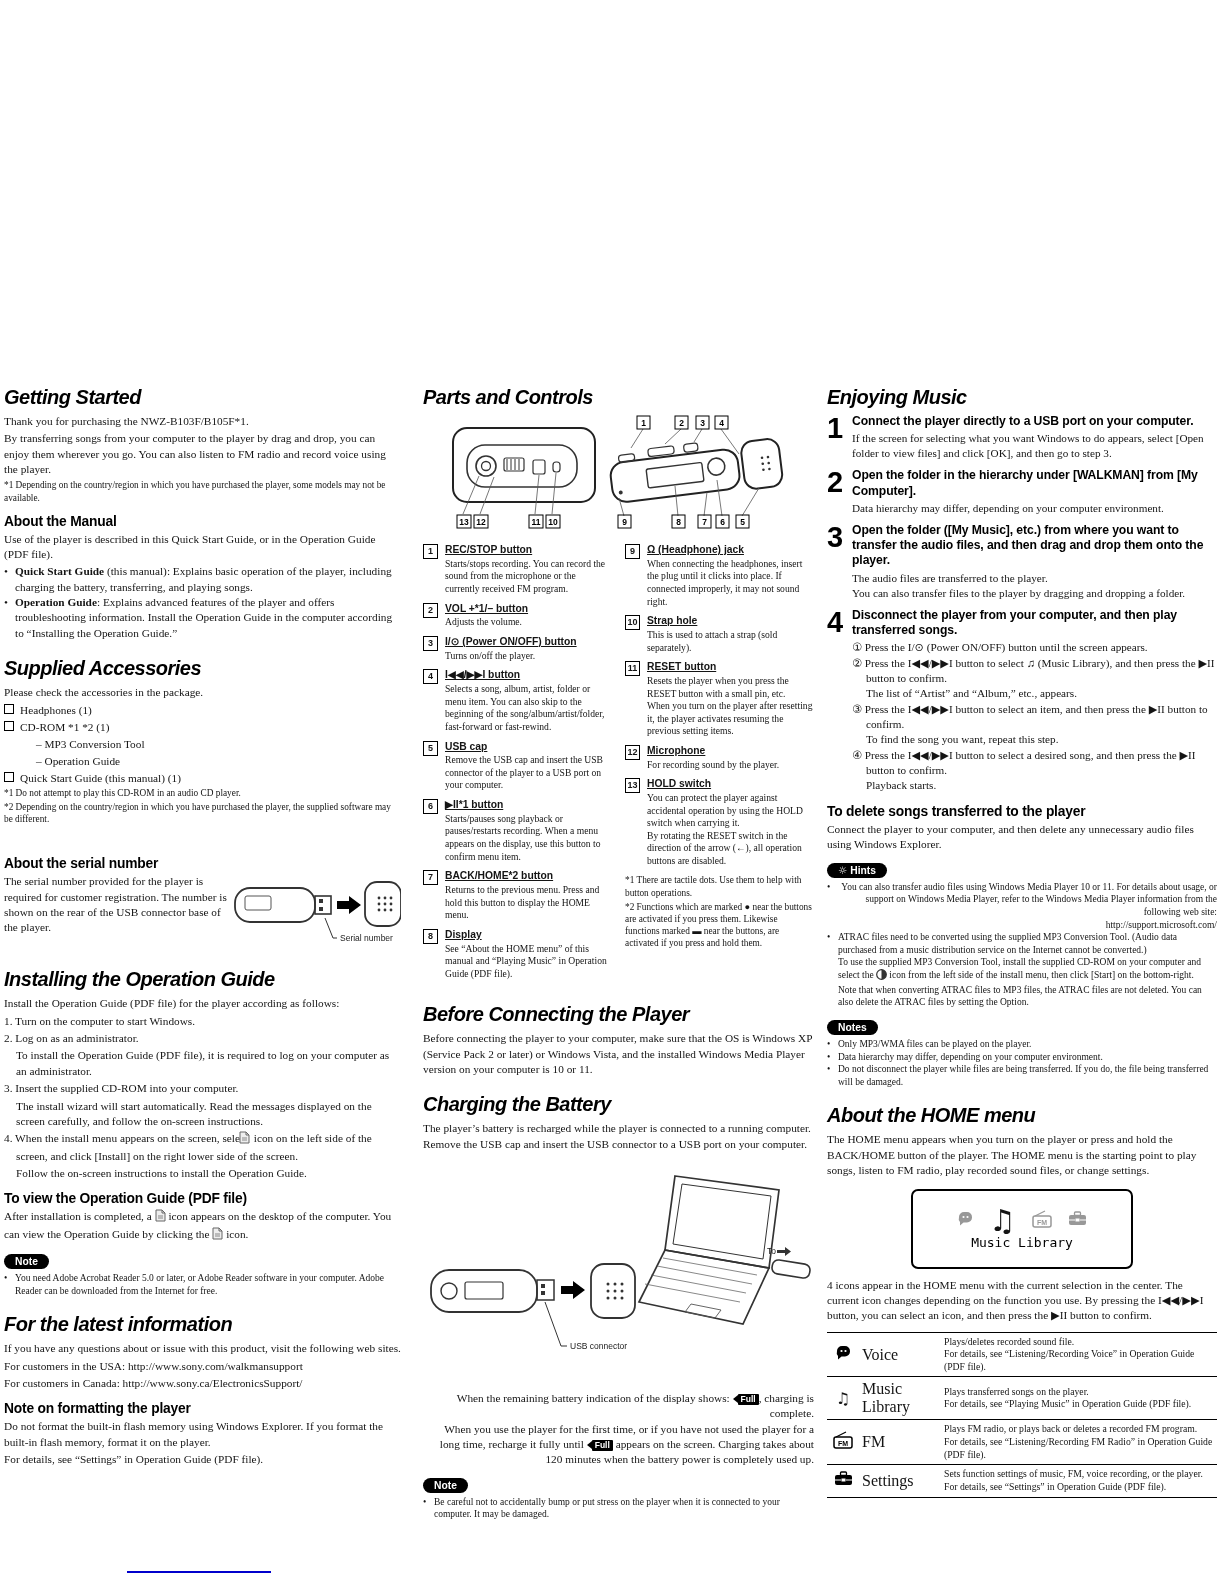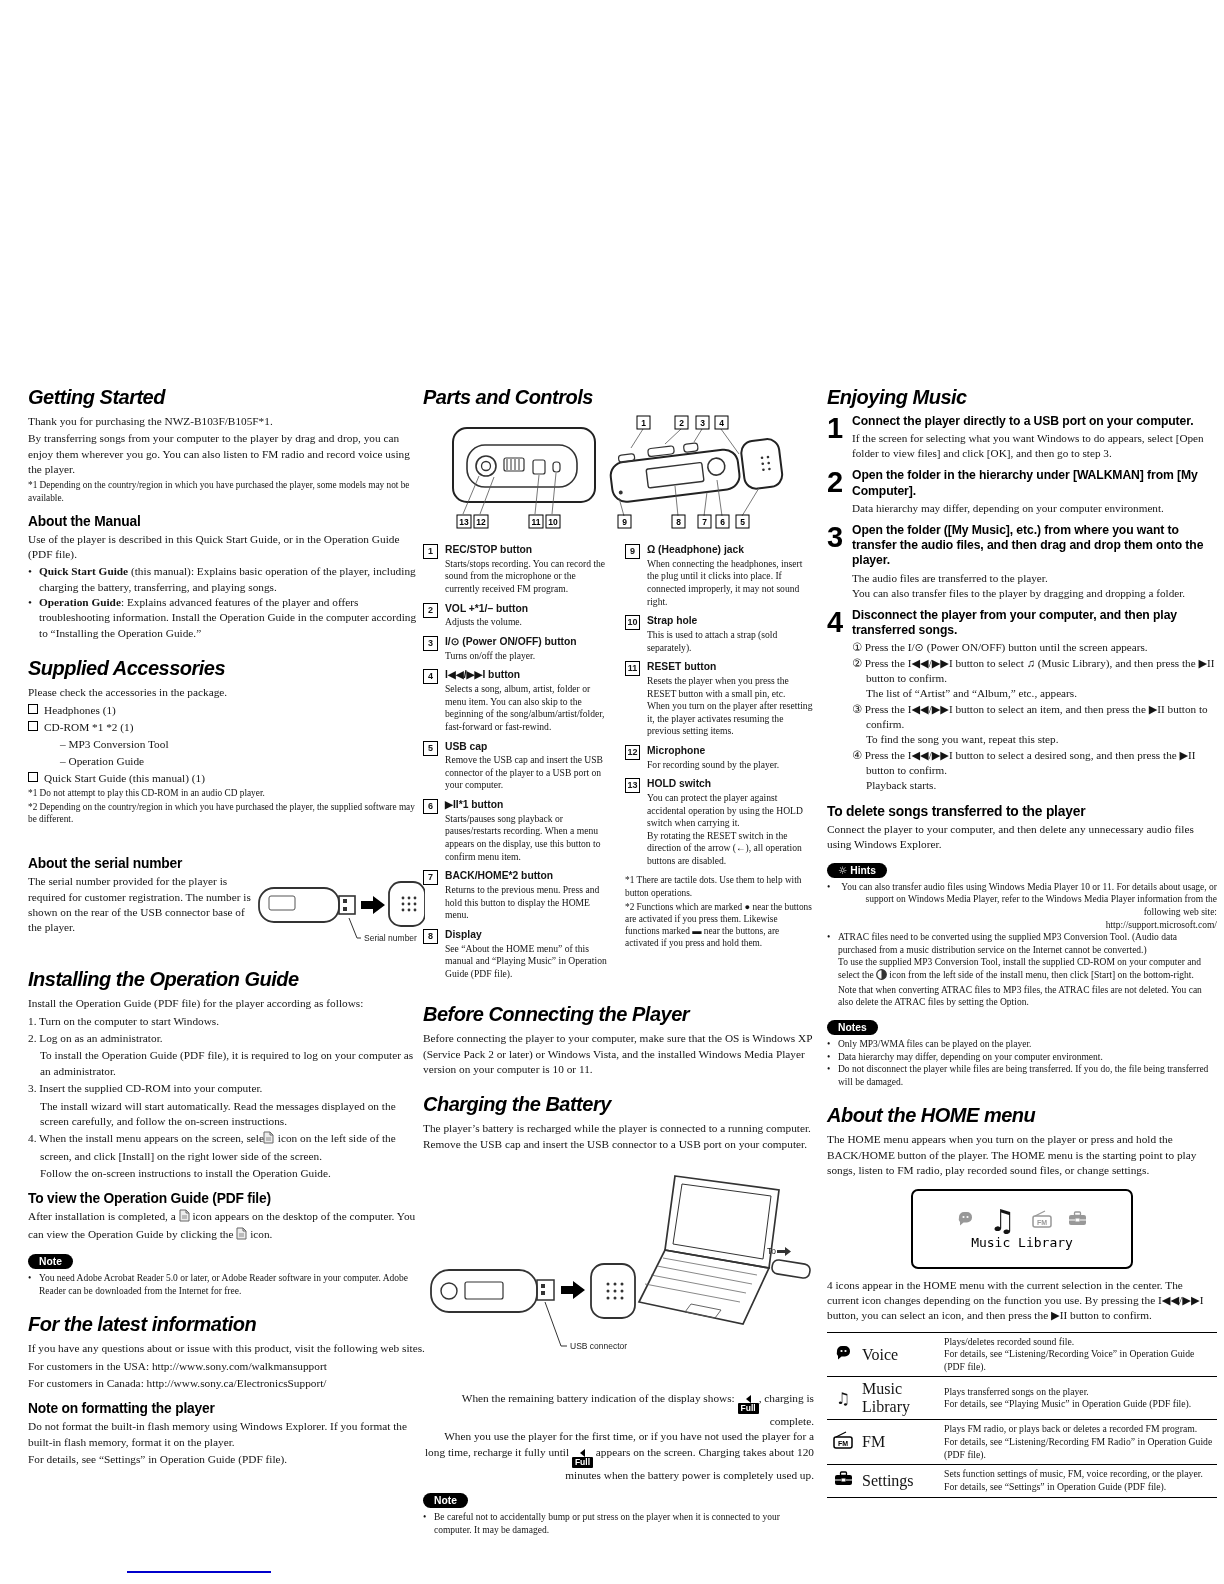--- a/index.html
+++ b/index.html
@@ -1,19 +1,19 @@
 <!DOCTYPE html>
 <html><head>
 <meta charset="utf-8">
 <style>
   html,body{margin:0;padding:0;}
   body{width:1224px;height:1584px;background:#fff;position:relative;overflow:hidden;
        font-family:"Liberation Serif","DejaVu Sans",serif;color:#141414;}
   .col{position:absolute;top:386px;}
-  #col1{left:28px;width:397px;}
+  #col1{left:4px;width:397px;}
   #col2{left:423px;width:391px;}
   #col3{left:827px;width:390px;}
 
   h1.sec{font-family:"Liberation Sans",sans-serif;font-style:italic;font-weight:700;
          font-size:20px;letter-spacing:-0.5px;margin:16px 0 5px;color:#000;}
   h1.first{margin-top:0;}
   h2.sub{font-family:"Liberation Sans",sans-serif;font-weight:700;font-size:13.8px;
          letter-spacing:-0.2px;margin:10px 0 3px;color:#000;}
   p.body{font-size:11.3px;line-height:1.36;margin:0 0 2px;}
   p.fn{font-size:9.3px;line-height:1.3;margin:0 0 2px;}
@@ -38,28 +38,28 @@
   .serialtext{width:58%;}
   .serialfig{position:absolute;right:0;top:2px;}
 
   
   .partsfigwrap{text-align:center;margin:2px 0 6px;}
   .partcols{display:flex;gap:14px;}
   .pcol{width:188px;}
   .pitem{display:flex;margin-bottom:7px;}
   .pnum{flex:0 0 13px;height:13px;border:1.1px solid #000;font:700 9px/13px "Liberation Sans",sans-serif;
         text-align:center;margin-right:7px;}
-  .pname{font:700 10.3px/1.25 "Liberation Sans",sans-serif;margin-bottom:1px;}
+  .pname{font:700 10.3px/1.25 "Liberation Sans",sans-serif;margin-bottom:1px;text-decoration:underline;}
   .pdesc{font-size:9.6px;line-height:1.31;white-space:pre-line;}
   .pfn{margin-top:9px;}
 
   
   .chargefigwrap{margin:6px 0 4px;}
   .figlabel{font:8.5px "Liberation Sans",sans-serif;fill:#222;}
-  .fullwrap{display:inline-flex;align-items:center;vertical-align:-1px;flex-direction:column;}
+  .fullwrap{display:inline-flex;align-items:center;vertical-align:-1px;}
   .fulltip{width:0;height:0;border-top:4px solid transparent;border-bottom:4px solid transparent;
            border-right:5px solid #000;}
   .fullbadge{background:#000;color:#fff;font:700 8.5px/11px "Liberation Sans",sans-serif;
              padding:0 3px;border-radius:1px;}
 
   
   .estep{display:flex;margin-bottom:7px;}
   .enum{flex:0 0 25px;font:700 29px/1 "Liberation Sans",sans-serif;color:#000;}
   .ebody{flex:1;}
   .ebold{font:700 12.2px/1.25 "Liberation Sans",sans-serif;letter-spacing:-0.1px;margin-bottom:2px;color:#000;}

